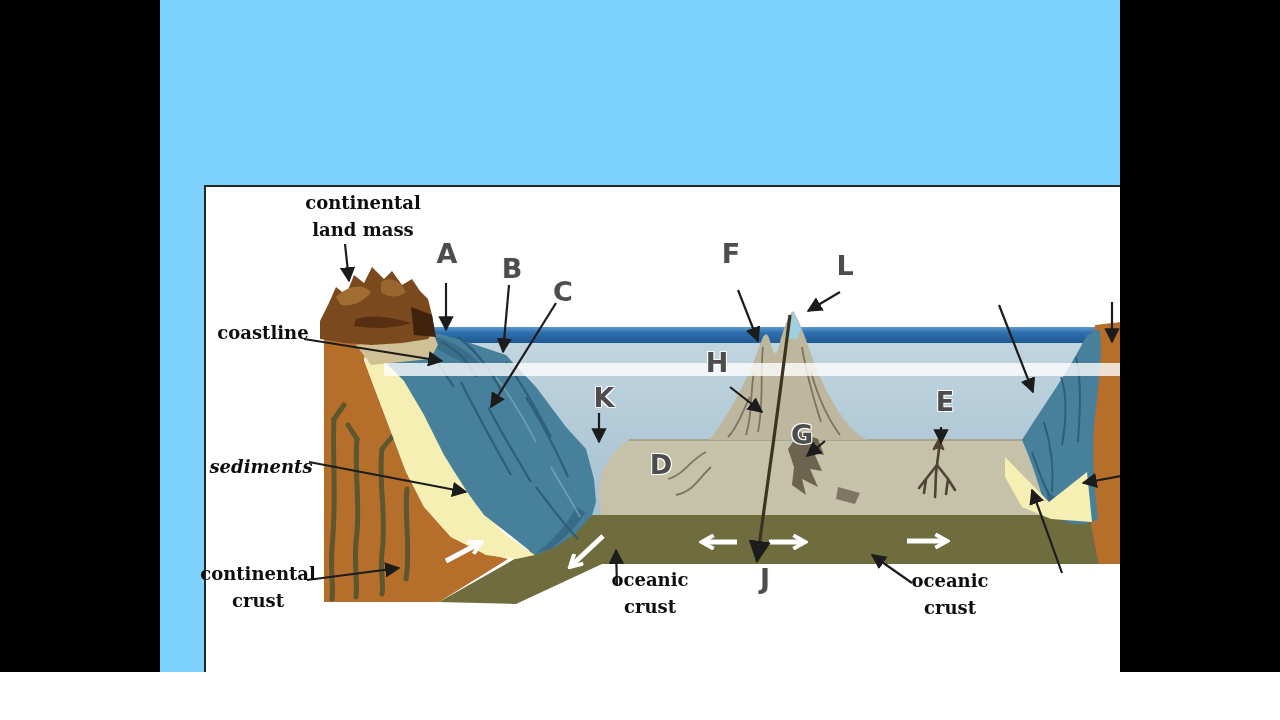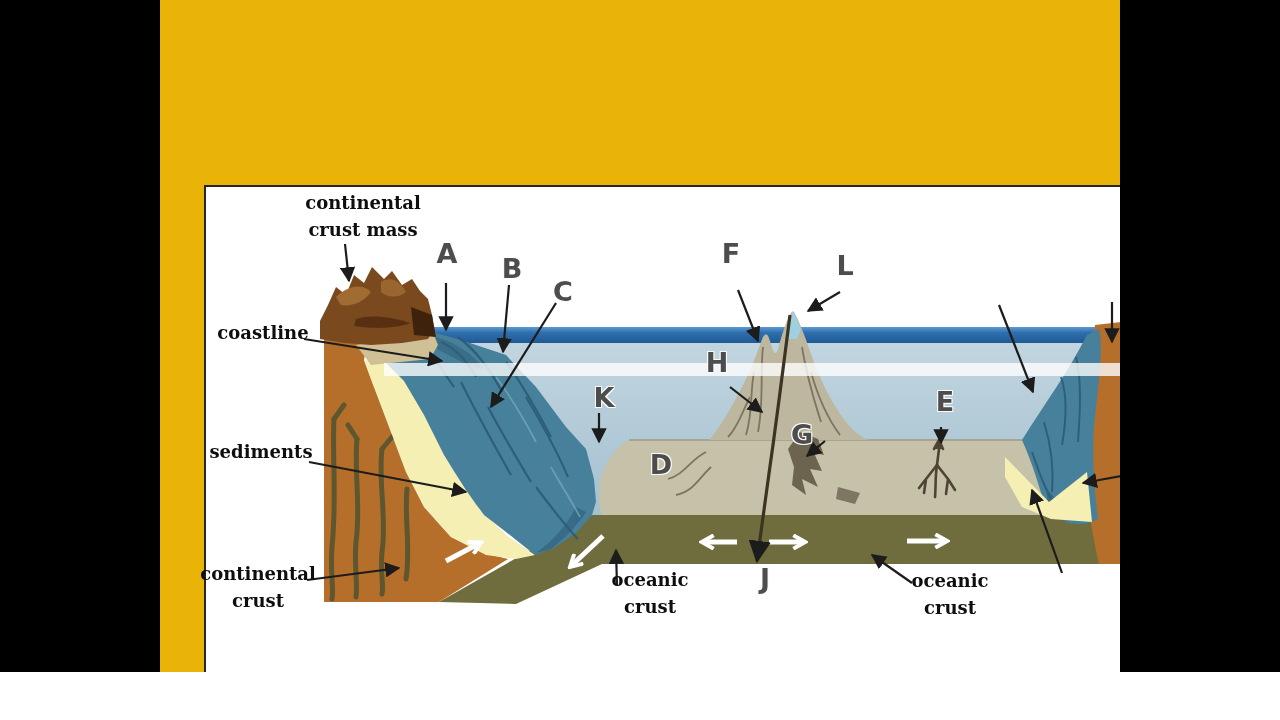--- a/index.html
+++ b/index.html
@@ -1,16 +1,16 @@
 <!DOCTYPE html>
 <html><head>
 <meta charset="utf-8">
 <style>
   html,body{margin:0;padding:0;background:#fff;}
-  .stage{position:relative;width:1280px;height:672px;background:#eab308;overflow:hidden;
+  .stage{position:relative;width:1280px;height:672px;background:#7dd3fc;overflow:hidden;
          font-family:"DejaVu Sans",sans-serif;}
   .bar{position:absolute;top:0;height:720px;background:#000;}
   .bar-left{left:0;width:160px;}
   .bar-right{left:1120px;width:160px;}
   .diagram{position:absolute;left:204px;top:185px;width:928px;height:489px;
            border:2px solid #262626;box-sizing:border-box;background:#fff;}
   .diagram svg{position:absolute;left:0;top:0;}
   .letter{position:absolute;transform:translate(-50%,-50%);
           font-family:"DejaVu Sans",sans-serif;font-weight:700;font-size:27px;color:#4d4d4d;
           text-shadow:-1px -1px 0 #fbfbfb,1px -1px 0 #fbfbfb,-1px 1px 0 #fbfbfb,1px 1px 0 #fbfbfb;
@@ -178,26 +178,26 @@
         <path d="M 793,118 L 827,205" marker-end="url(#ah)"></path>
         <path d="M 906,115 L 906,155" marker-end="url(#ah)"></path>
         <path d="M 926,287 L 877,296" marker-end="url(#ah)"></path>
         <path d="M 856,386 L 826,303" marker-end="url(#ah)"></path>
       </g>
     </svg>
   </div>
 
   <div class="tlabel" style="left:363px;top:216px;">
     <span>continental</span><br>
-    <span>crust mass</span>
+    <span>land mass</span>
   </div>
   <div class="tlabel" style="left:263px;top:332px;text-align:center;">
     <span>coastline</span>
   </div>
-  <div class="tlabel" style="left:261px;top:451px;">
+  <div class="tlabel" style="left:261px;top:466px;font-style:italic;">
     <span>sediments</span>
   </div>
   <div class="tlabel" style="left:258px;top:587px;">
     <span>continental</span><br>
     <span>crust</span>
   </div>
   <div class="tlabel" style="left:650px;top:593px;">
     <span>oceanic</span><br>
     <span>crust</span>
   </div>

